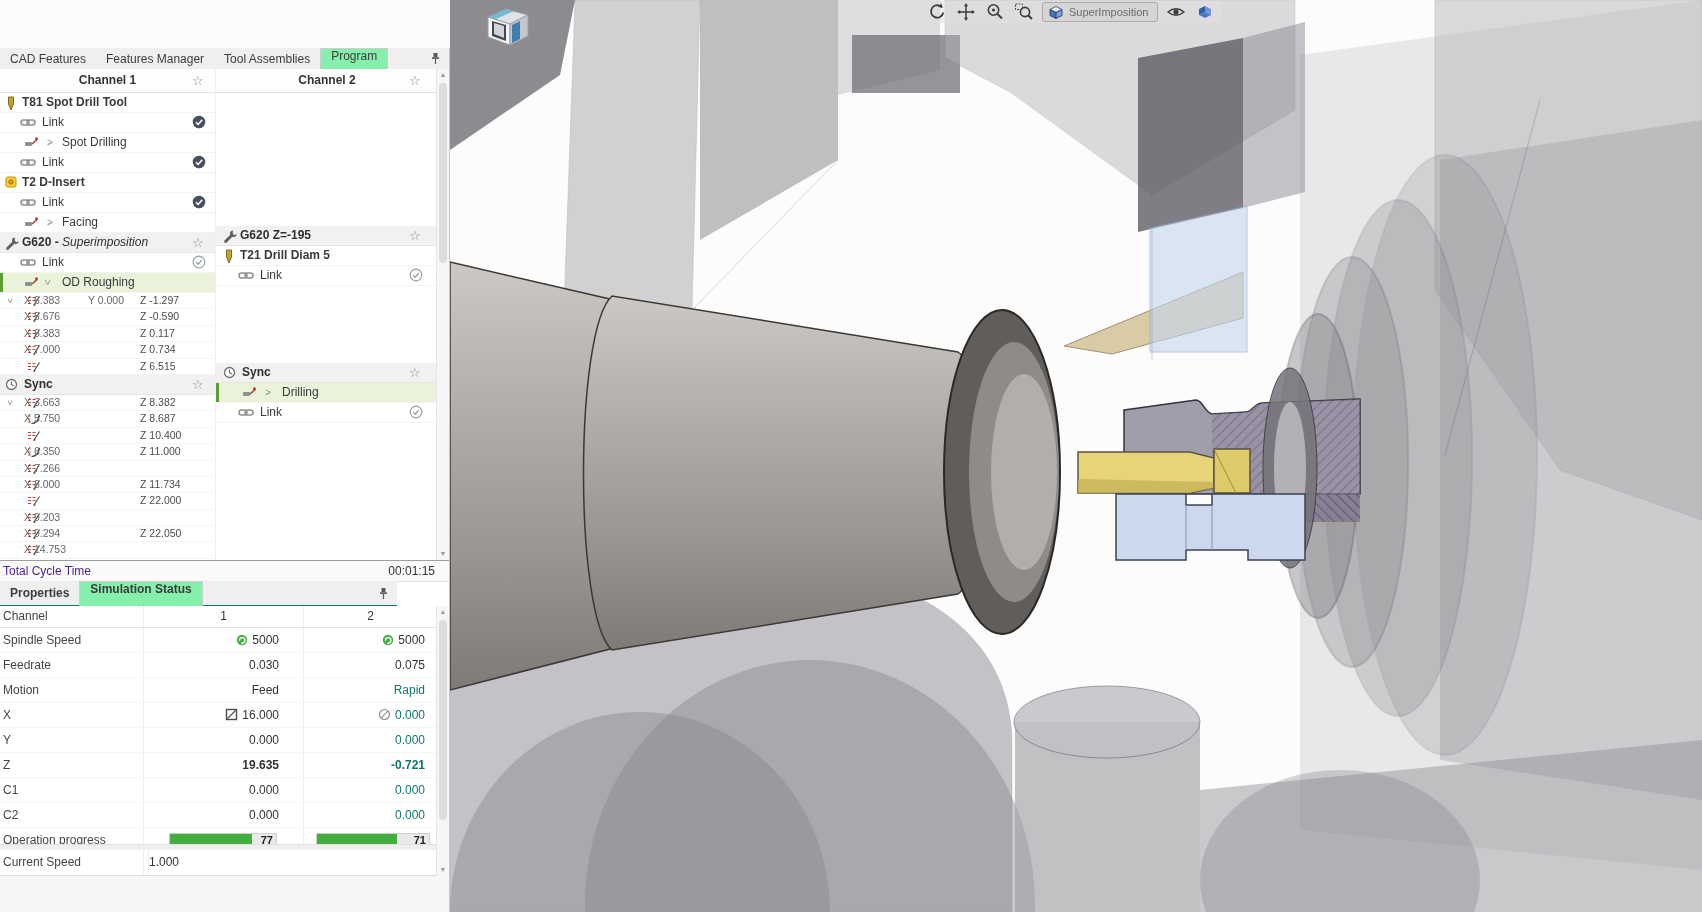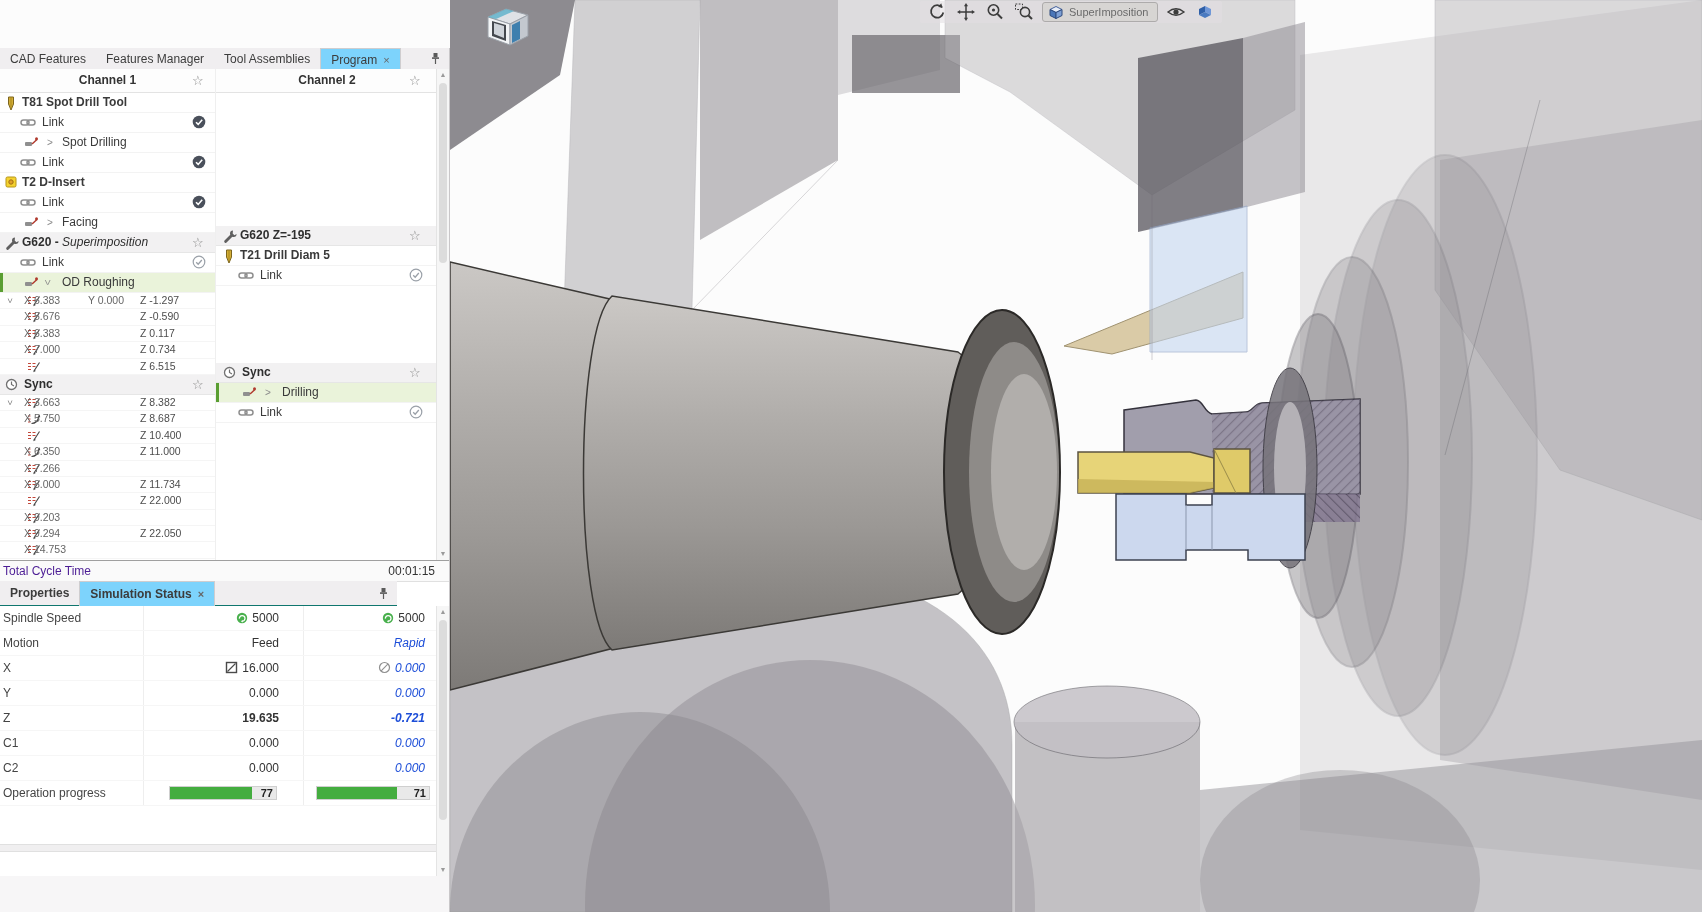--- a/index.html
+++ b/index.html
@@ -2,21 +2,21 @@
 <html><head>
 <meta charset="utf-8">
 <style>
   html,body{margin:0;padding:0;background:#888;}
   #app{position:relative;width:1702px;height:912px;background:#fcfcfc;overflow:hidden;
        font-family:"Liberation Sans",sans-serif;color:#3a3a3a;-webkit-font-smoothing:antialiased;}
   
   #dock{position:absolute;left:0;top:0;width:449px;height:912px;background:#fff;border-right:1px solid #c9c7c9;margin-top:48px;}
   .tabbar{position:absolute;left:0;width:449px;height:21px;background:#f0eef0;border-bottom:1px solid #d4d2d4;display:flex;align-items:stretch;}
   .tab{padding:0 10px;font-size:12px;color:#3c3c3c;display:flex;align-items:center;gap:6px;cursor:default;white-space:nowrap;}
-  .tab.active{background:#7dd3fc;border:1px solid #cfcdcf;border-bottom:none;margin-bottom:-1px;}
+  .tab.active{background:#86efac;border:1px solid #cfcdcf;border-bottom:none;margin-bottom:-1px;flex-direction:column;}
   .tab .x{color:#666;font-size:11px;}
   .pin{position:absolute;right:8px;top:4px;width:11px;height:13px;}
   
   #tree{position:absolute;left:0;top:21px;width:449px;height:491px;background:#fff;overflow:hidden;}
   .col{position:absolute;top:0;height:100%;}
   #col1{left:0;width:215px;}
   #col2{left:215px;width:222px;border-left:1px solid #efefef;}
   .thead{height:23px;line-height:23px;border-bottom:1px solid #e3e3e3;font-size:12px;font-weight:bold;color:#333;text-align:center;position:relative;background:#fdfdfd;}
   .trow{position:relative;height:19px;line-height:19px;font-size:12px;border-bottom:1px solid #f3f3f3;background:#fff;}
   .trow.group{background:#f2f1f2;font-weight:bold;border-bottom:1px solid #e6e6e6;}
@@ -48,21 +48,21 @@
   
   #btabs{position:absolute;left:0;top:533px;width:397px;height:24px;background:#f0eef0;border-bottom:7px solid #0f766e;display:flex;font-weight:bold;}
   
   #simtable{position:absolute;left:0;top:558px;width:437px;background:#fff;font-size:12px;}
   .srow{display:flex;height:24px;line-height:24px;border-bottom:1px solid #f6f6f6;}
   .srow.head{height:21px;line-height:21px;color:#8a8a8a;border-bottom:1px solid #e2e2e2;}
   .c-lab{width:143px;padding-left:3px;box-sizing:border-box;color:#444;}
   .c-1{width:160px;border-left:1px solid #eee;text-align:right;padding-right:24px;box-sizing:border-box;position:relative;color:#333;}
   .c-2{width:134px;border-left:1px solid #eee;text-align:right;padding-right:12px;box-sizing:border-box;position:relative;color:#333;}
   .srow.head .c-1,.srow.head .c-2{text-align:center;padding-right:0;}
-  .gval{color:#1d4ed8;font-style:italic;}
+  .gval{color:#0f766e;}
   .bold{font-weight:bold;}
   .vic{position:relative;top:2px;margin-right:4px;}
   .pbar{position:absolute;top:5px;height:14px;background:#e9e9e9;border:1px solid #cfcfcf;box-sizing:border-box;}
   .pbar .fill{position:absolute;left:0;top:0;height:100%;background:#44ad3f;}
   .pbar .pnum{position:absolute;right:3px;top:0;line-height:12px;font-size:11px;font-weight:bold;color:#222;}
   #gap{position:absolute;left:0;top:796px;width:437px;height:6px;background:#f0eff0;border-top:1px solid #e0e0e0;border-bottom:1px solid #e0e0e0;}
   #cspeed{position:absolute;left:0;top:802px;width:437px;height:25px;line-height:25px;font-size:12px;border-bottom:1px solid #dedede;background:#fff;}
   #cspeed .cl{position:absolute;left:3px;color:#444;}
   #cspeed .cv{position:absolute;left:148px;color:#333;border-left:1px solid #eee;padding-left:0;}
   #cspeed .dv{position:absolute;left:143px;top:0;width:1px;height:100%;background:#eee;}
@@ -623,30 +623,40 @@
       <div class="tab active">
           <span>Simulation Status</span>
           <span class="x">×</span>
         </div>
       <svg class="pin" style="top:6px">
           <use href="#i-pin"></use>
         </svg>
     </div>
 
     <div id="simtable">
+      <div class="srow head">
+        <div class="c-lab">Channel</div>
+        <div class="c-1">1</div>
+        <div class="c-2">2</div>
+      </div>
       <div class="srow">
         <div class="c-lab">Spindle Speed</div>
         <div class="c-1"><svg class="vic" width="12" height="12">
               <use href="#i-spindle"></use>
             </svg><span>5000</span></div>
         <div class="c-2"><svg class="vic" width="12" height="12">
               <use href="#i-spindle"></use>
             </svg><span>5000</span></div>
       </div>
       <div class="srow">
+        <div class="c-lab">Feedrate</div>
+        <div class="c-1">0.030</div>
+        <div class="c-2">0.075</div>
+      </div>
+      <div class="srow">
         <div class="c-lab">Motion</div>
         <div class="c-1">Feed</div>
         <div class="c-2 gval">Rapid</div>
       </div>
       <div class="srow">
         <div class="c-lab">X</div>
         <div class="c-1"><svg class="vic" width="13" height="13">
               <use href="#i-xsq"></use>
             </svg><span>16.000</span></div>
         <div class="c-2 gval"><svg class="vic" width="13" height="13">
@@ -683,20 +693,25 @@
         </div>
         <div class="c-2">
           <div class="pbar" style="left:12px;width:114px;">
             <div class="fill" style="width: 71%;"></div>
             <span class="pnum">71</span>
           </div>
         </div>
       </div>
     </div>
     <div id="gap"></div>
+    <div id="cspeed">
+      <span class="cl">Current Speed</span>
+      <span class="dv"></span>
+      <span class="cv">1.000</span>
+    </div>
     <div id="dfoot"></div>
 
     <div class="sbar" style="top:558px;height:270px;">
       <div class="arr" style="top:0">▲</div>
       <div class="thumb" style="top:14px;height:200px"></div>
       <div class="arr" style="bottom:0">▼</div>
     </div>
   </div>
 </div>
 

